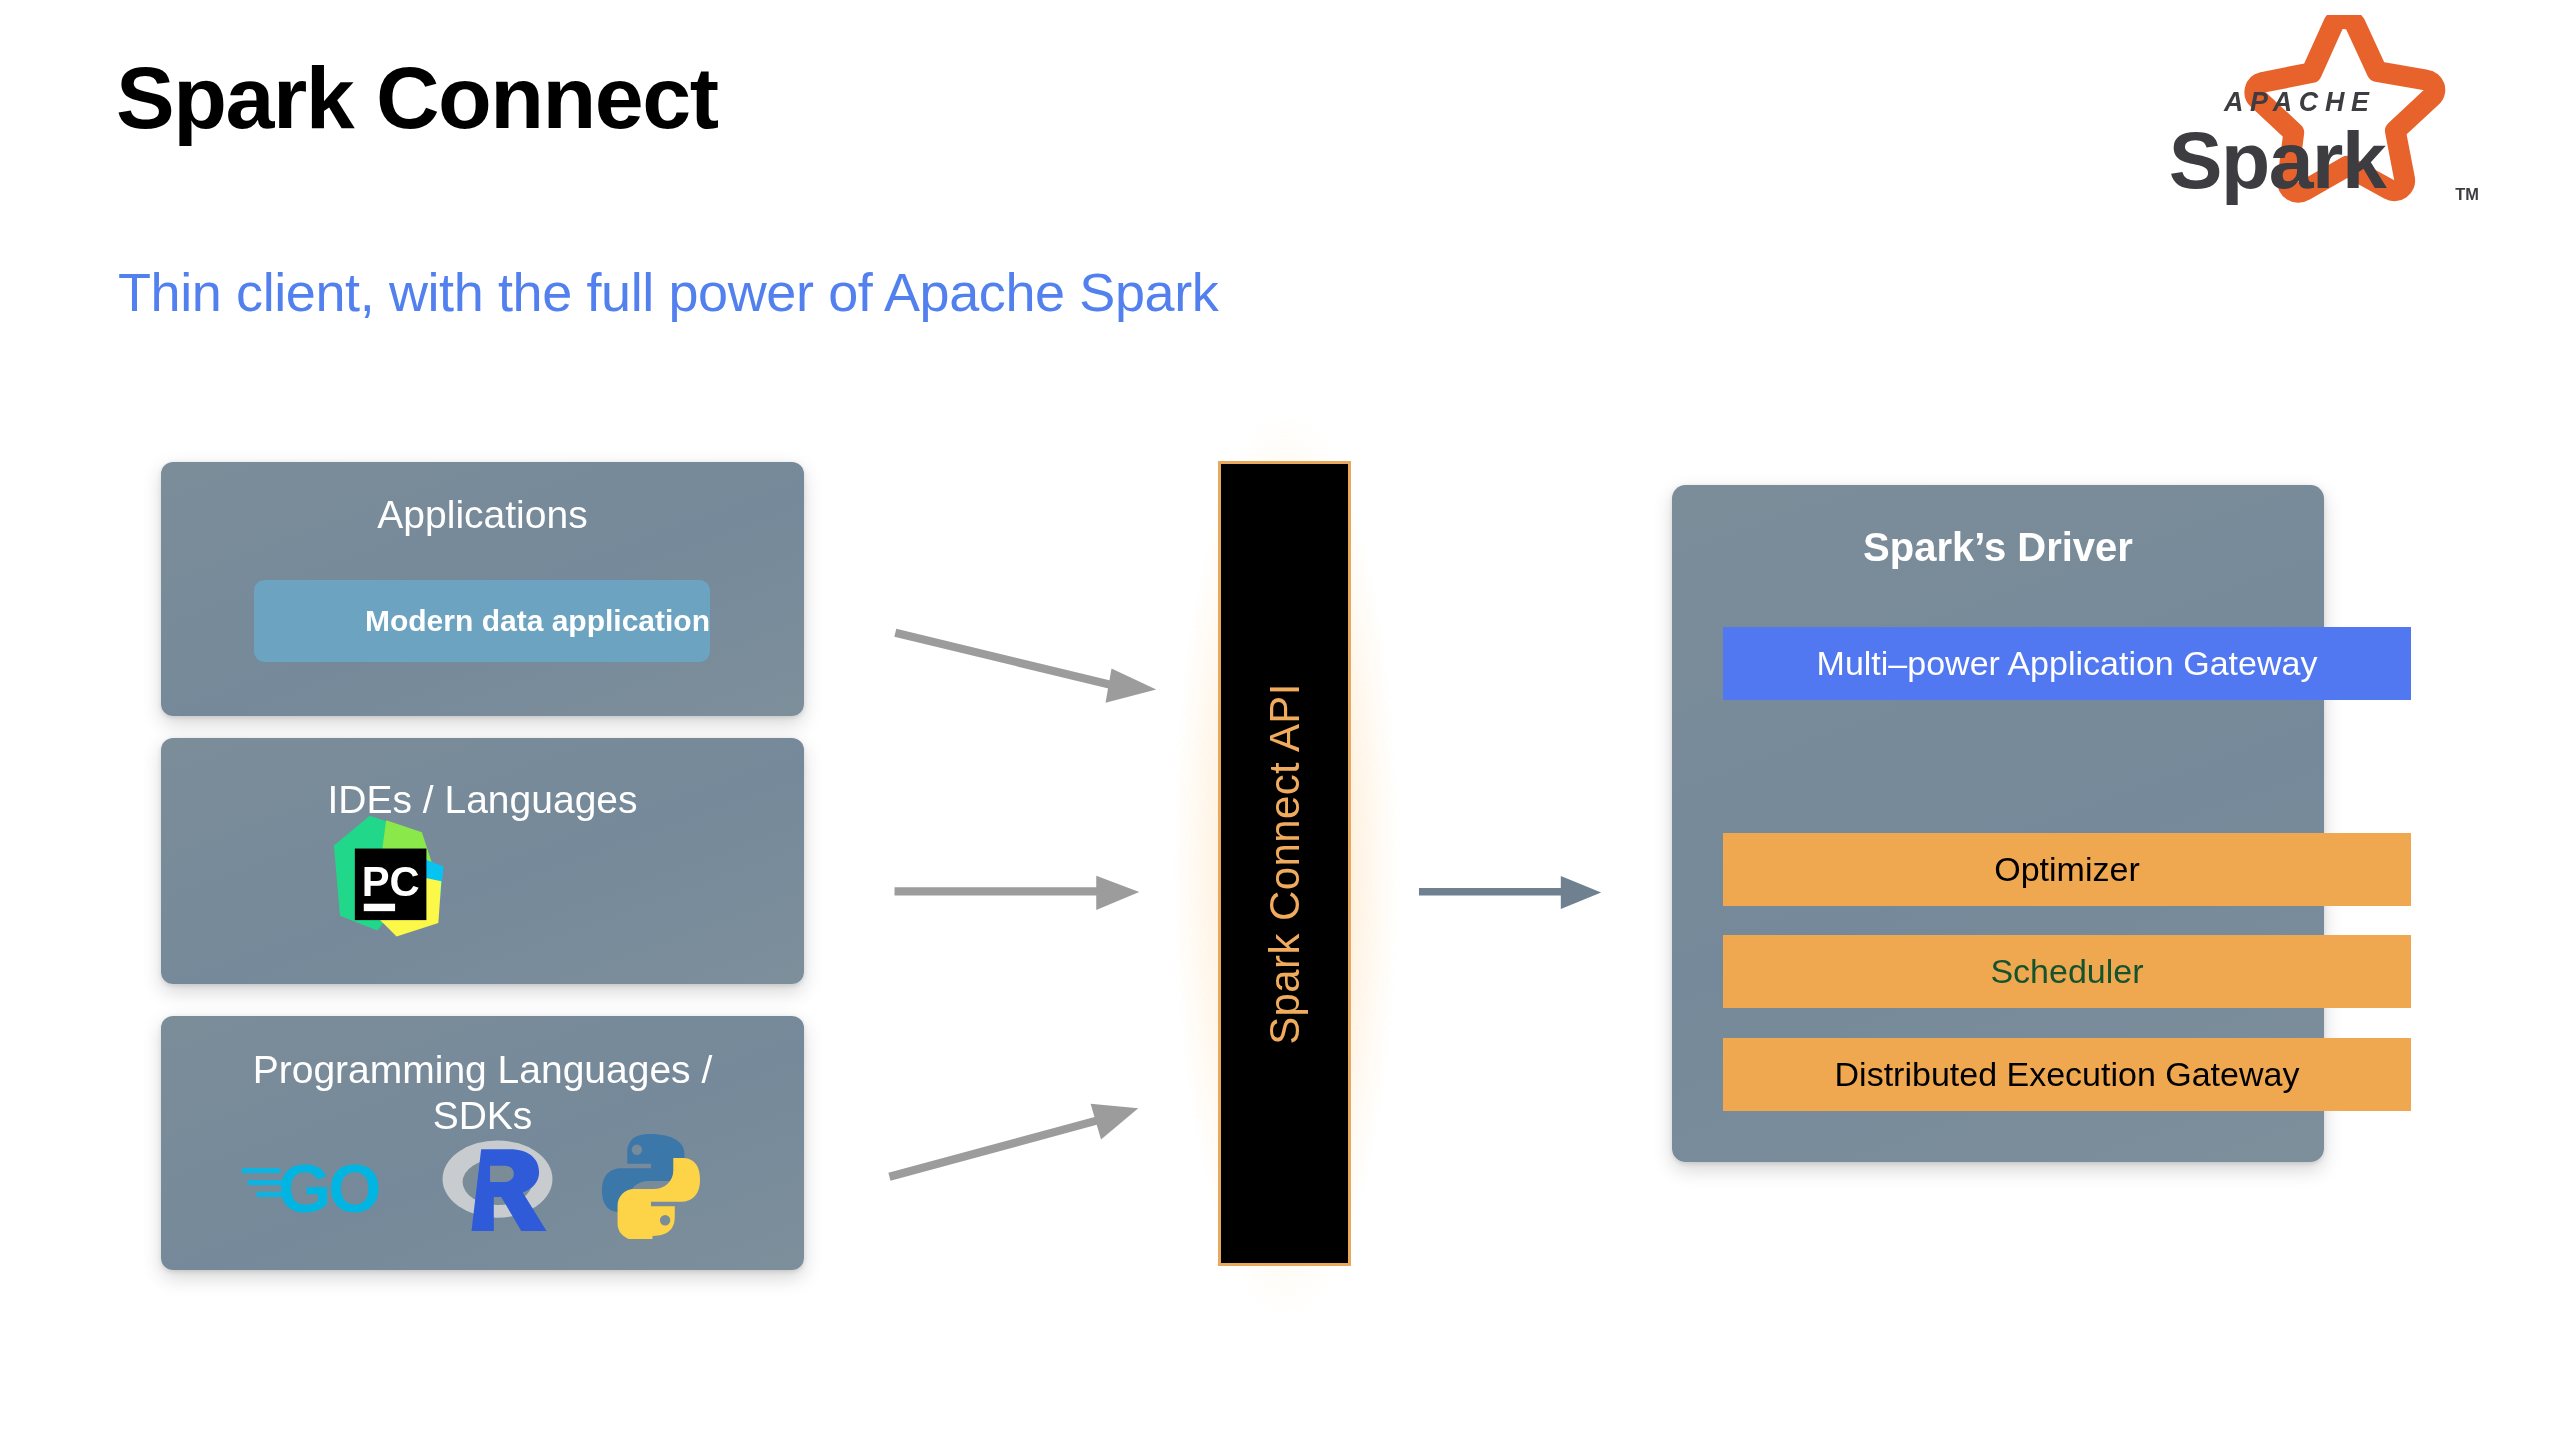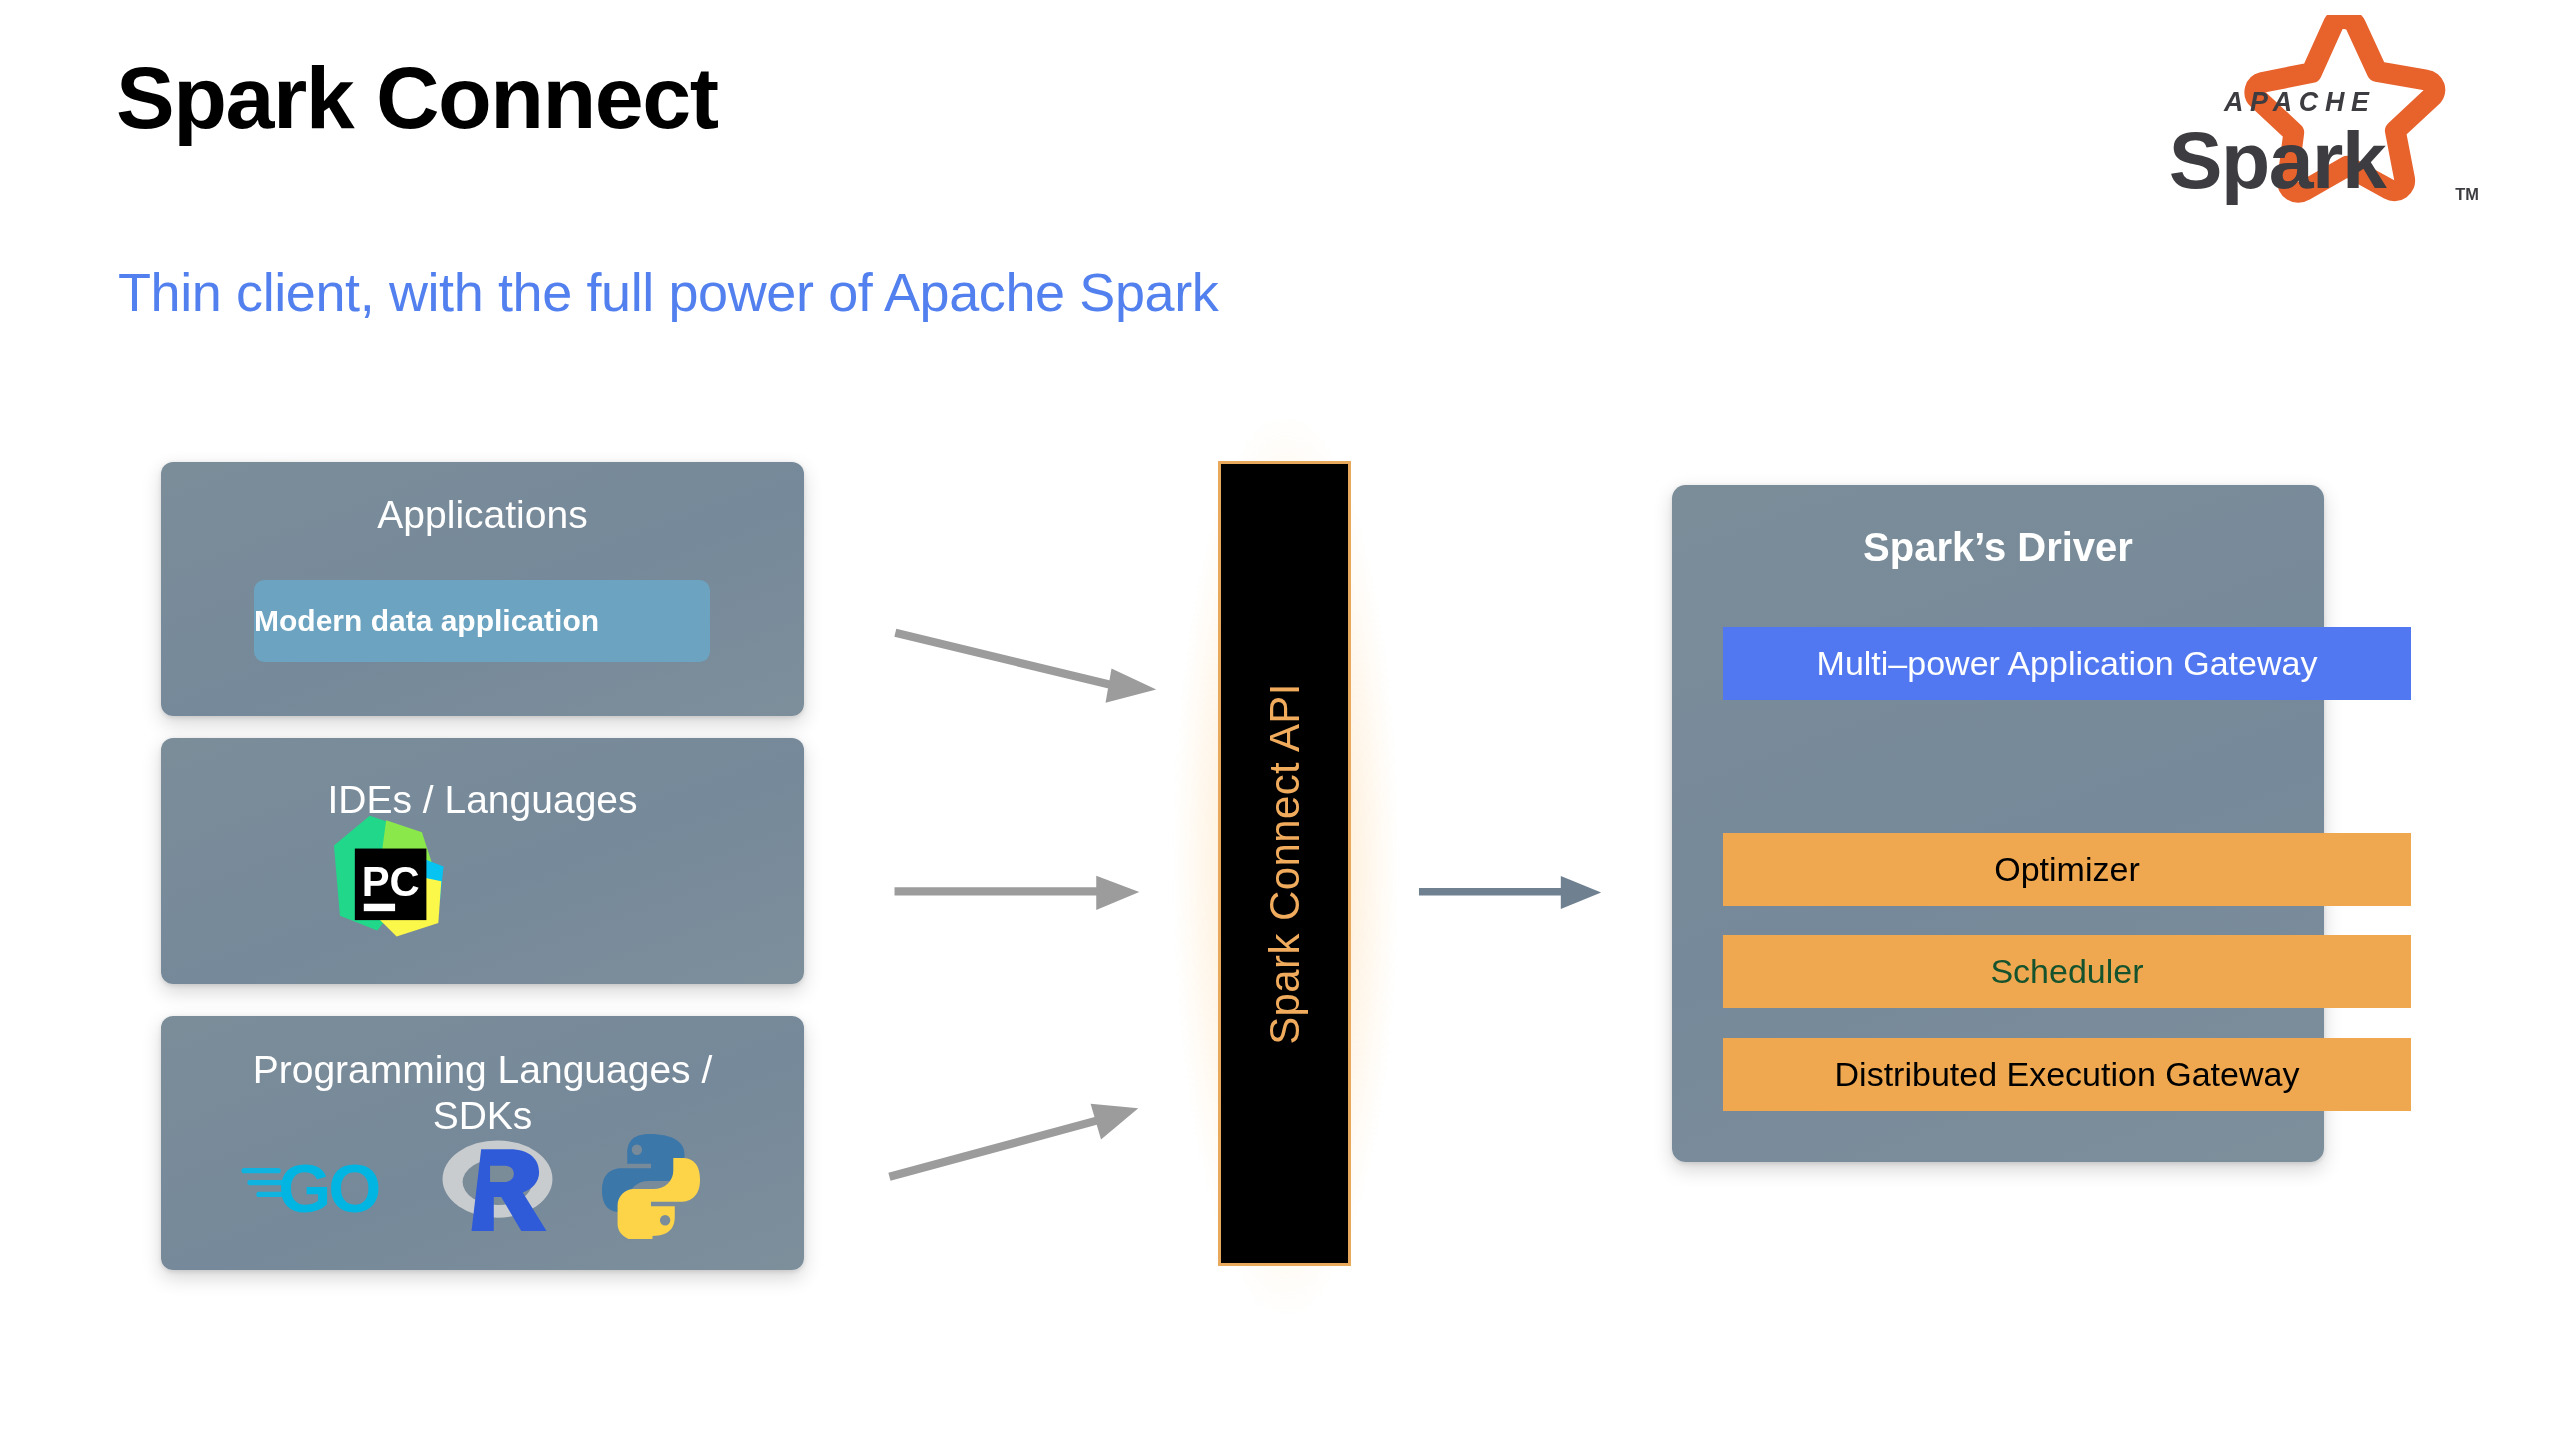--- a/index.html
+++ b/index.html
@@ -79,21 +79,21 @@
   .inner-pill {
     position: absolute;
     left: 93px;
     top: 118px;
     width: 456px;
     height: 82px;
     border-radius: 10.4px;
     background: #6ba3c0;
     display: flex;
     align-items: center;
-    justify-content: flex-start;
+    justify-content: flex-end;
     color: #ffffff;
     font-size: 30px;
     font-weight: 700;
   }
 
   
   .logo-row {
     position: absolute;
     display: flex;
     align-items: center;

